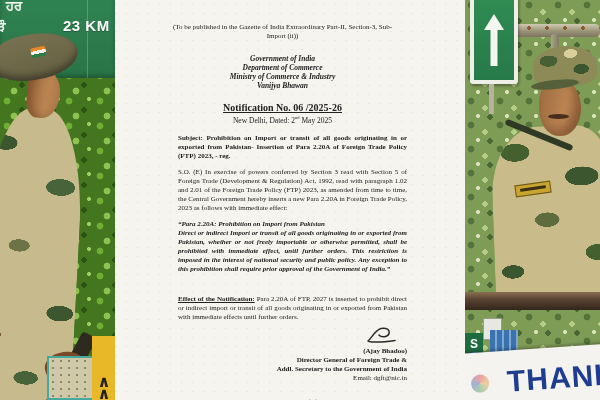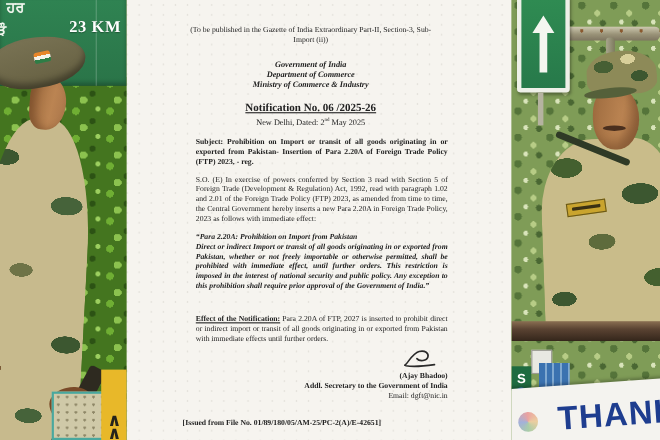--- a/index.html
+++ b/index.html
@@ -17,22 +17,22 @@
     background-color:#44751f;
     background-image:
       radial-gradient(circle 5px at 7px 6px,  #6fae33 70%, transparent 71%),
       radial-gradient(circle 4px at 22px 15px,#2c5214 70%, transparent 71%),
       radial-gradient(circle 5px at 14px 21px,#8cc24f 70%, transparent 71%),
       radial-gradient(circle 3px at 27px 4px, #9ccf5f 70%, transparent 71%);
     background-size:31px 25px;
   }
   .left-sign{left:0;top:0;width:115px;height:78px;background:linear-gradient(180deg,#2f8352,#2a7448);box-shadow:inset 0 -3px 4px rgba(0,0,0,.25);}
   .left-sign .seam{position:absolute;left:87px;top:0;width:1px;height:78px;background:rgba(255,255,255,.22);}
-  .sign-pa{color:#f2f6ee;font-family:Liberation Serif, serif;font-weight:bold;text-shadow:0 0 1px rgba(255,255,255,.4);}
-  .distance{color:#ffffff;font-family:Liberation Serif, serif;font-weight:bold;font-size:15px;letter-spacing:.5px;text-shadow:0 1px 1px rgba(0,0,0,.3);}
+  .sign-pa{color:#f2f6ee;font-family:Liberation Mono, monospace;font-weight:bold;text-shadow:0 0 1px rgba(255,255,255,.4);}
+  .distance{color:#ffffff;font-family:Liberation Sans, sans-serif;font-weight:bold;font-size:15px;letter-spacing:.5px;text-shadow:0 1px 1px rgba(0,0,0,.3);}
   .camoA{
     background-color:#c7ba8d;
     background-image:
       radial-gradient(ellipse 22px 13px at 18% 12%, #3c5730 55%, transparent 56%),
       radial-gradient(ellipse 26px 15px at 78% 26%, #46633a 55%, transparent 56%),
       radial-gradient(ellipse 19px 11px at 38% 46%, #6e7347 55%, transparent 56%),
       radial-gradient(ellipse 24px 14px at 84% 68%, #3c5730 55%, transparent 56%),
       radial-gradient(ellipse 17px 11px at 14% 76%, #7a5a36 55%, transparent 56%),
       radial-gradient(ellipse 22px 12px at 52% 90%, #46633a 55%, transparent 56%);
   }
@@ -109,20 +109,21 @@
   <div class="abs doc">
     <div class="center gazette" style="margin-top:23px;">
       <div>(To be published in the Gazette of India Extraordinary Part-II, Section-3, Sub-</div>
       <div>Import (ii))</div>
     </div>
 
     <div class="center org" style="margin-top:13px;font-style:italic;">
       <div>Government of India</div>
       <div>Department of Commerce</div>
       <div>Ministry of Commerce &amp; Industry</div>
+      <div>Vanijya Bhawan</div>
     </div>
 
     <div class="center" style="margin-top:7px;">
       <span class="notif-no">Notification No. 06 /2025-26</span>
       <div class="dateline">
         <span>New Delhi, Dated: 2</span><sup>nd</sup><span> May 2025</span>
       </div>
     </div>
 
     <div class="para subject" style="margin-top:9px;">Subject: Prohibition on Import or transit of all goods originating in or exported from Pakistan- Insertion of Para 2.20A of Foreign Trade Policy (FTP) 2023, - reg.</div>
@@ -138,20 +139,21 @@
       <span class="eff-label">Effect of the Notification:</span><span> Para 2.20A of FTP, 2027 is inserted to prohibit direct or indirect import or transit of all goods originating in or exported from Pakistan with immediate effects until further orders.</span>
     </div>
 
     <div class="sig-block" style="margin-top:5px;">
       <div style="margin-right:10px;">
         <svg width="32" height="17" viewBox="0 0 32 17">
           <path d="M3 14 C6 12 10 3 16 1.5 C21.5 0.2 25 3 24 6.5 C23 10 16.5 11 14 8 M4 14.5 C12 16 23 14.5 30 13.5" stroke="#2a2a2a" fill="none" stroke-width="1.5" stroke-linecap="round"></path>
         </svg>
       </div>
       <div>(Ajay Bhadoo)</div>
+      <div>Director General of Foreign Trade &amp;</div>
       <div>Addl. Secretary to the Government of India</div>
       <div class="email">Email: dgft@nic.in</div>
     </div>
 
     <div class="file-line" style="margin-top:15px;margin-left:8px;">[Issued from File No.  01/89/180/05/AM-25/PC-2(A)/E-42651]</div>
   </div>
 
   <div class="abs photo-right">
     <div class="abs trees" style="left:0;top:0;width:135px;height:400px;"></div>
 

